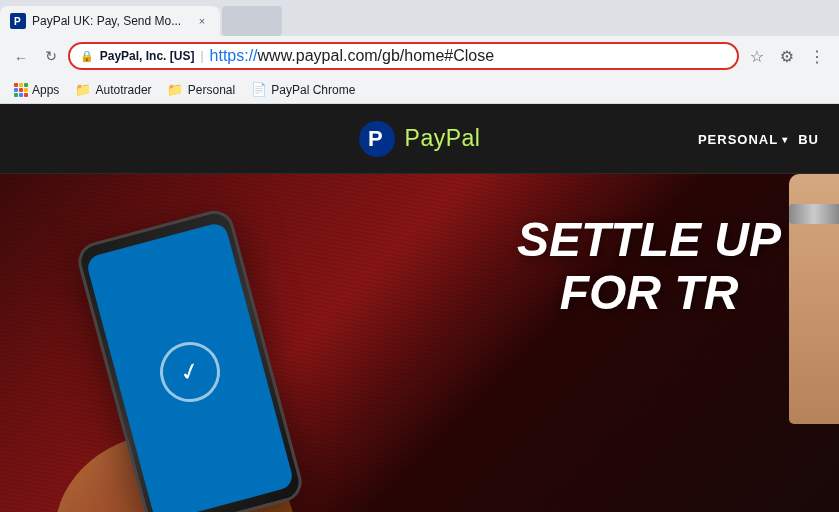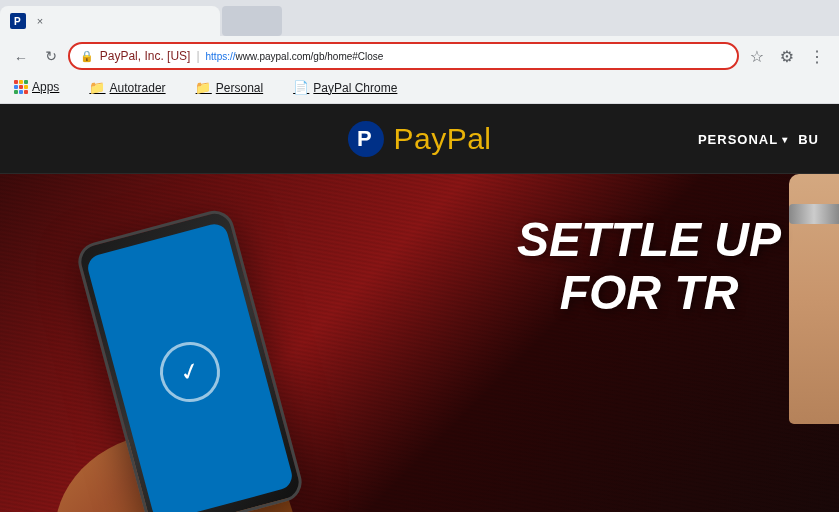--- a/index.html
+++ b/index.html
@@ -97,31 +97,31 @@
       padding: 0 10px;
       gap: 6px;
     }
     .lock-icon {
       font-size: 11px;
       color: #188038;
       flex-shrink: 0;
     }
     .identity-text {
       font-size: 12px;
-      color: #7f1d1d;
-      font-weight: 400;
+      color: #0f172a;
+      font-weight: 700;
       flex-shrink: 0;
     }
     .separator {
       color: #bbb;
       font-size: 12px;
       flex-shrink: 0;
     }
     .url-text {
-      font-size: 10px;
+      font-size: 16px;
       color: #202124;
       white-space: nowrap;
       overflow: hidden;
     }
     .url-highlight {
       color: #1a73e8;
     }
     .toolbar-icons {
       display: flex;
       align-items: center;
@@ -137,27 +137,26 @@
       cursor: pointer;
       color: #5f6368;
       font-size: 16px;
       border: none;
       background: transparent;
     }
 
     
     .bookmarks-bar {
       display: flex;
-      align-items: flex-start;
+      align-items: center;
       background: #f1f3f4;
       padding: 2px 8px;
-      gap: 18px;
+      gap: 4px;
       height: 28px;
       border-bottom: 1px solid #dadce0;
-      text-decoration: underline;
     }
     .bookmark-item {
       display: flex;
       align-items: center;
       gap: 4px;
       padding: 2px 6px;
       border-radius: 4px;
       cursor: pointer;
       font-size: 12px;
       color: #202124;
@@ -204,23 +203,23 @@
       margin: 0 auto;
       position: absolute;
       left: 50%;
       transform: translateX(-50%);
     }
     .paypal-p-icon {
       width: 36px;
       height: 36px;
     }
     .paypal-wordmark {
-      font-size: 30px;
+      font-size: 23px;
       font-weight: 300;
-      color: #eab308;
+      color: #bef264;
       letter-spacing: 0.5px;
     }
     .paypal-nav-right {
       position: absolute;
       right: 0;
       top: 0;
       height: 70px;
       display: flex;
       align-items: center;
       padding-right: 20px;
@@ -368,20 +367,21 @@
 <body>
 
 <div class="chrome-ui">
   <div class="tab-bar">
     <div class="tab-active">
 
       <svg class="tab-favicon" viewBox="0 0 16 16">
         <rect width="16" height="16" rx="2" fill="#003087"></rect>
         <text x="4" y="12" font-size="10" fill="white" font-weight="bold">P</text>
       </svg>
+      <span class="tab-title">PayPal UK: Pay, Send Mo...</span>
       <div class="tab-close">×</div>
     </div>
     <div class="tab-new-space"></div>
   </div>
 
   <div class="toolbar">
     <button class="nav-btn">←</button>
     <button class="nav-btn">↻</button>
 
     <div class="address-bar">

